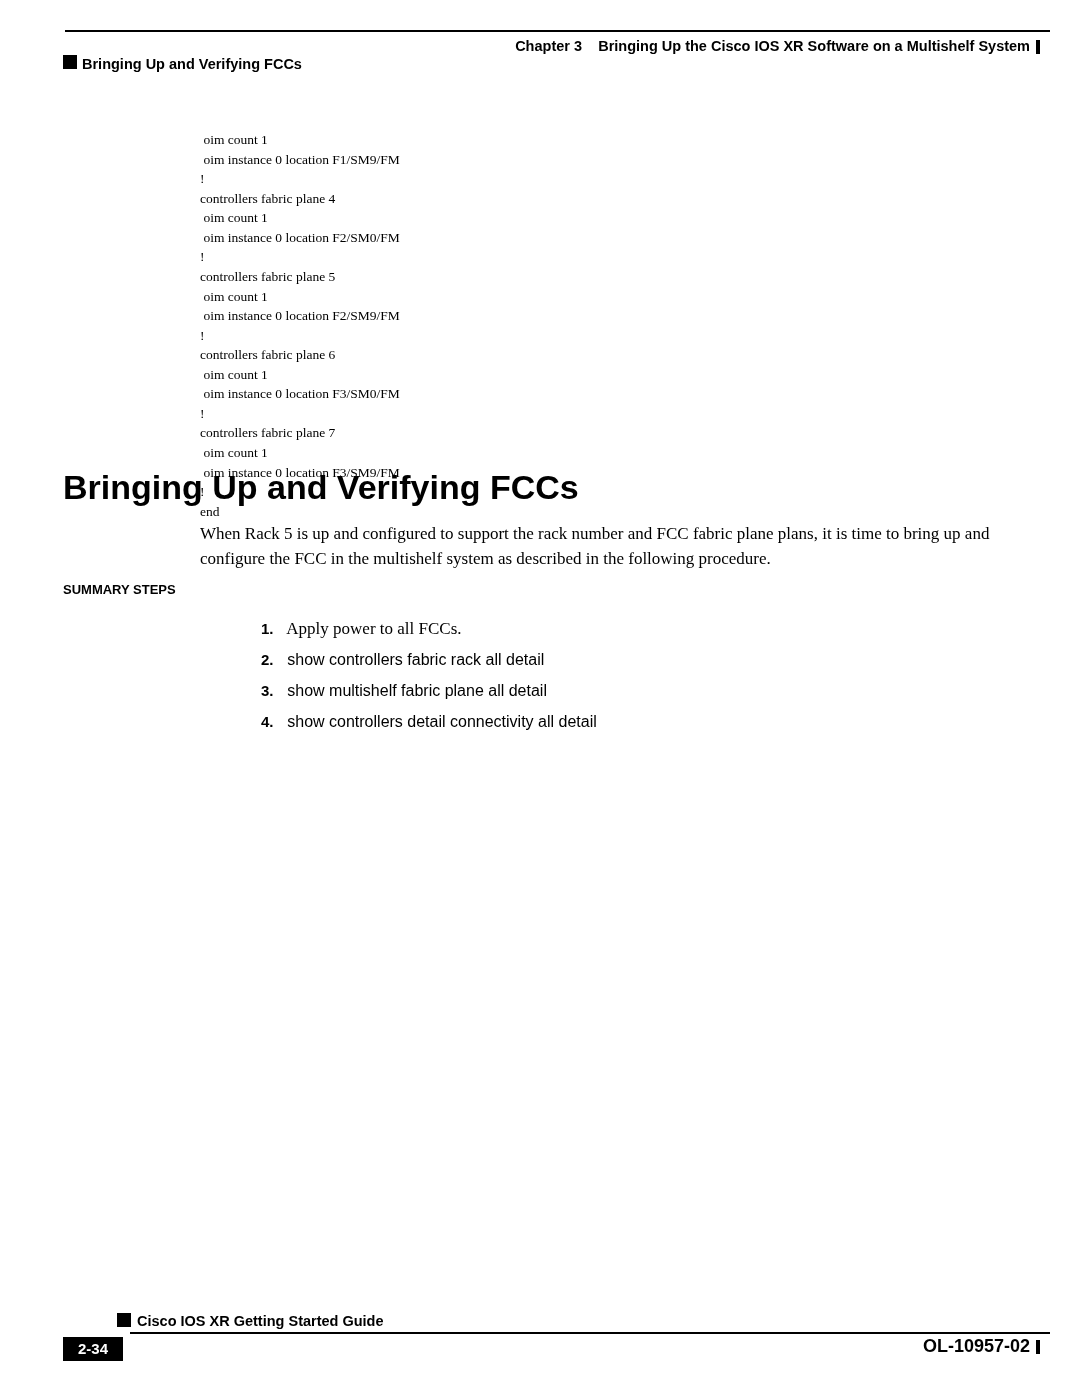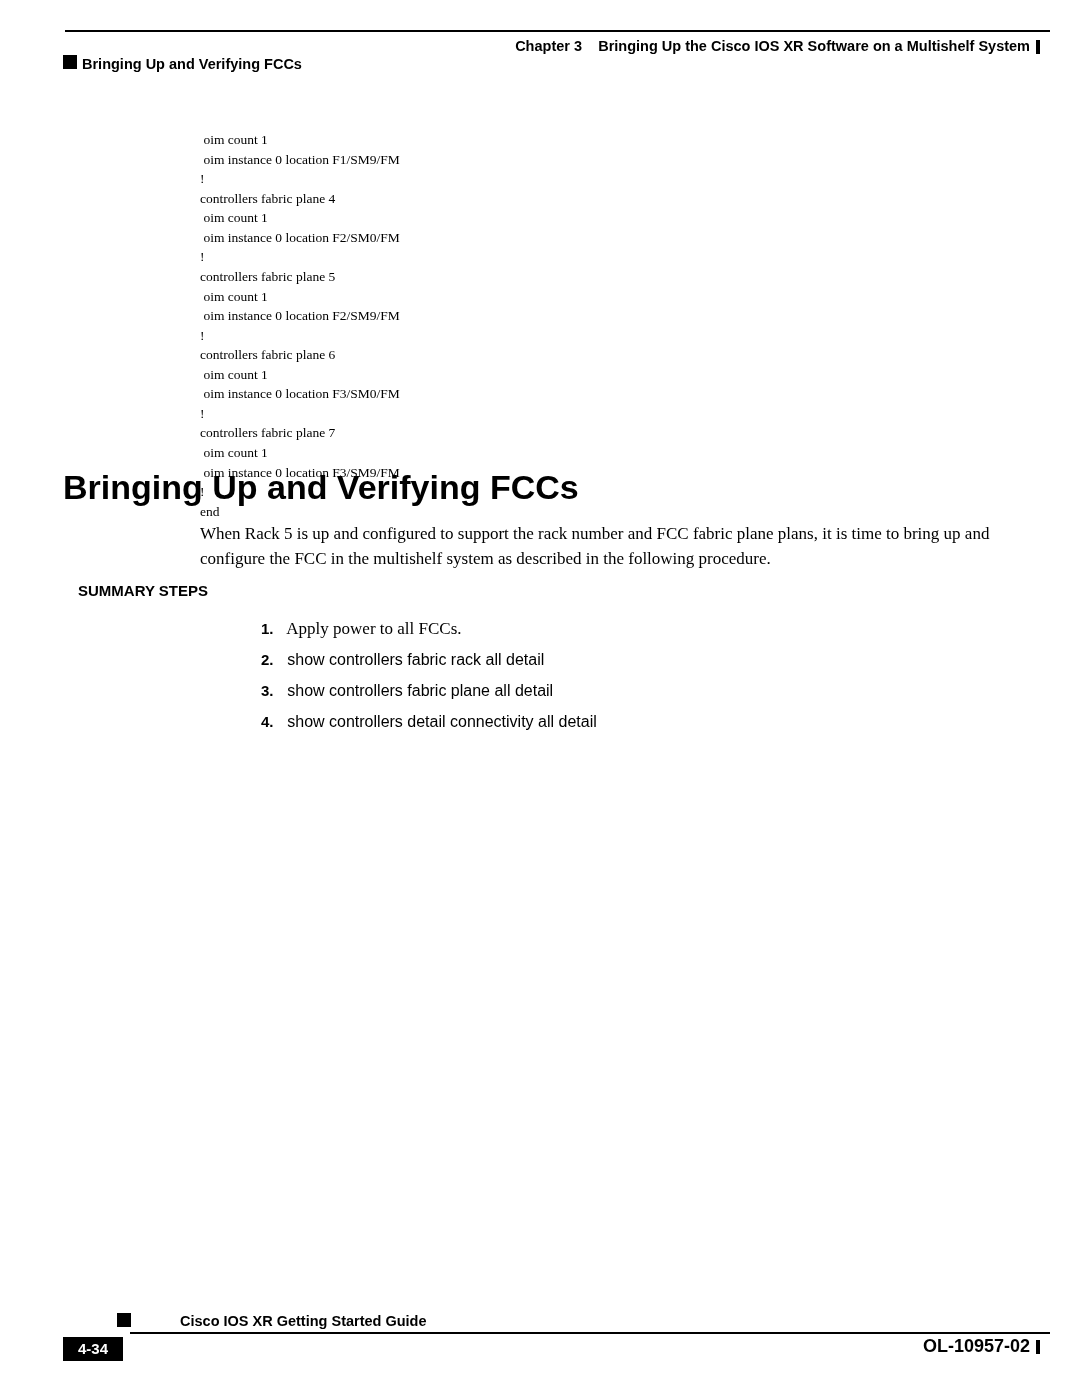--- a/index.html
+++ b/index.html
@@ -80,23 +80,23 @@
     position:absolute;
     top:522px;
     left:200px;
     right:60px;
     font-size:17px;
     line-height:1.45;
   }
   .summary-label {
     position:absolute;
     top:582px;
-    left:78px;
-    font-family: Arial, Helvetica, sans-serif;
-    font-size:15px;
+    left:63px;
+    font-family: Arial, Helvetica, sans-serif;
+    font-size:13px;
     font-weight:bold;
   }
   .steps {
     position:absolute;
     top:615px;
     left:217px;
     right:60px;
     font-size:17px;
     line-height:1.7;
     margin-left:44px;
@@ -129,21 +129,20 @@
     height:14px;
     background:#000;
   }
   .footer-title {
     position:absolute;
     bottom:68px;
     left:137px;
     font-family: Arial, Helvetica, sans-serif;
     font-size:14.5px;
     font-weight:bold;
-    margin-left:43px;
   }
   .footer-page-box {
     position:absolute;
     bottom:36px;
     left:63px;
     width:60px;
     height:24px;
     background:#000;
     color:#fff;
     font-family: Arial, Helvetica, sans-serif;
@@ -212,29 +211,29 @@
     <div class="step">
       <span class="num">1.</span>
       <span>Apply power to all FCCs.</span>
     </div>
     <div class="step">
       <span class="num">2.</span>
       <span class="cmd">show controllers fabric rack all detail</span>
     </div>
     <div class="step">
       <span class="num">3.</span>
-      <span class="cmd">show controllers fabric plane all detail</span>
+      <span class="cmd">show multishelf fabric plane all detail</span>
     </div>
     <div class="step">
       <span class="num">4.</span>
       <span class="cmd">show controllers detail connectivity all detail</span>
     </div>
   </div>
 
   <div class="footer-mid-sq"></div>
   <div class="footer-title">Cisco IOS XR Getting Started Guide</div>
   <div class="footer-line"></div>
-  <div class="footer-page-box">4-34</div>
+  <div class="footer-page-box">2-34</div>
   <div class="footer-doc">
     <span>OL-10957-02</span><span class="footer-doc-bar"></span>
   </div>
 
 </div>
 
 </body></html>

